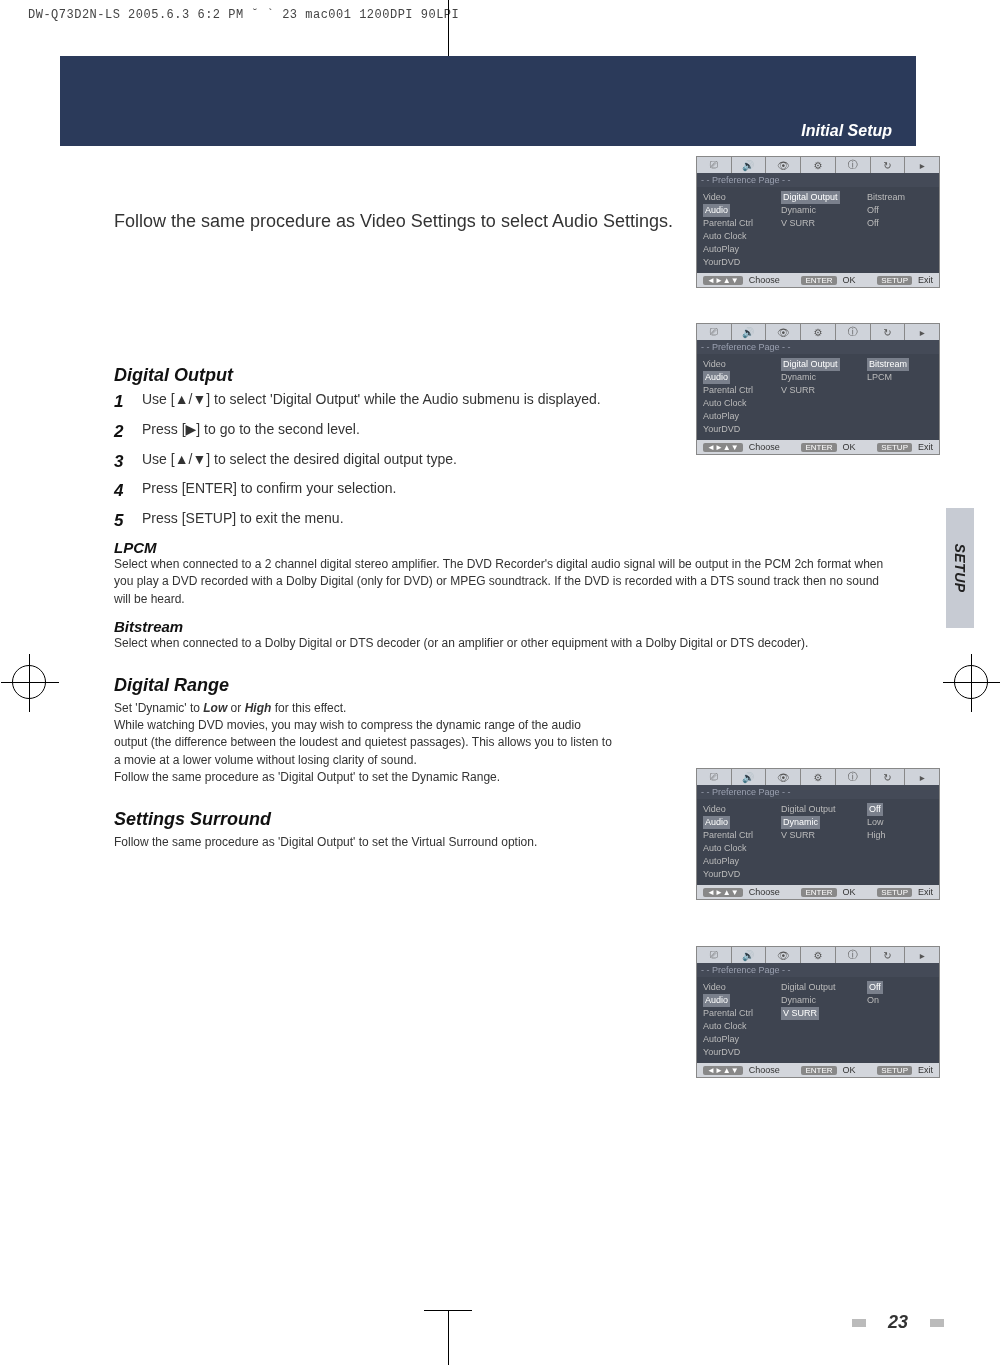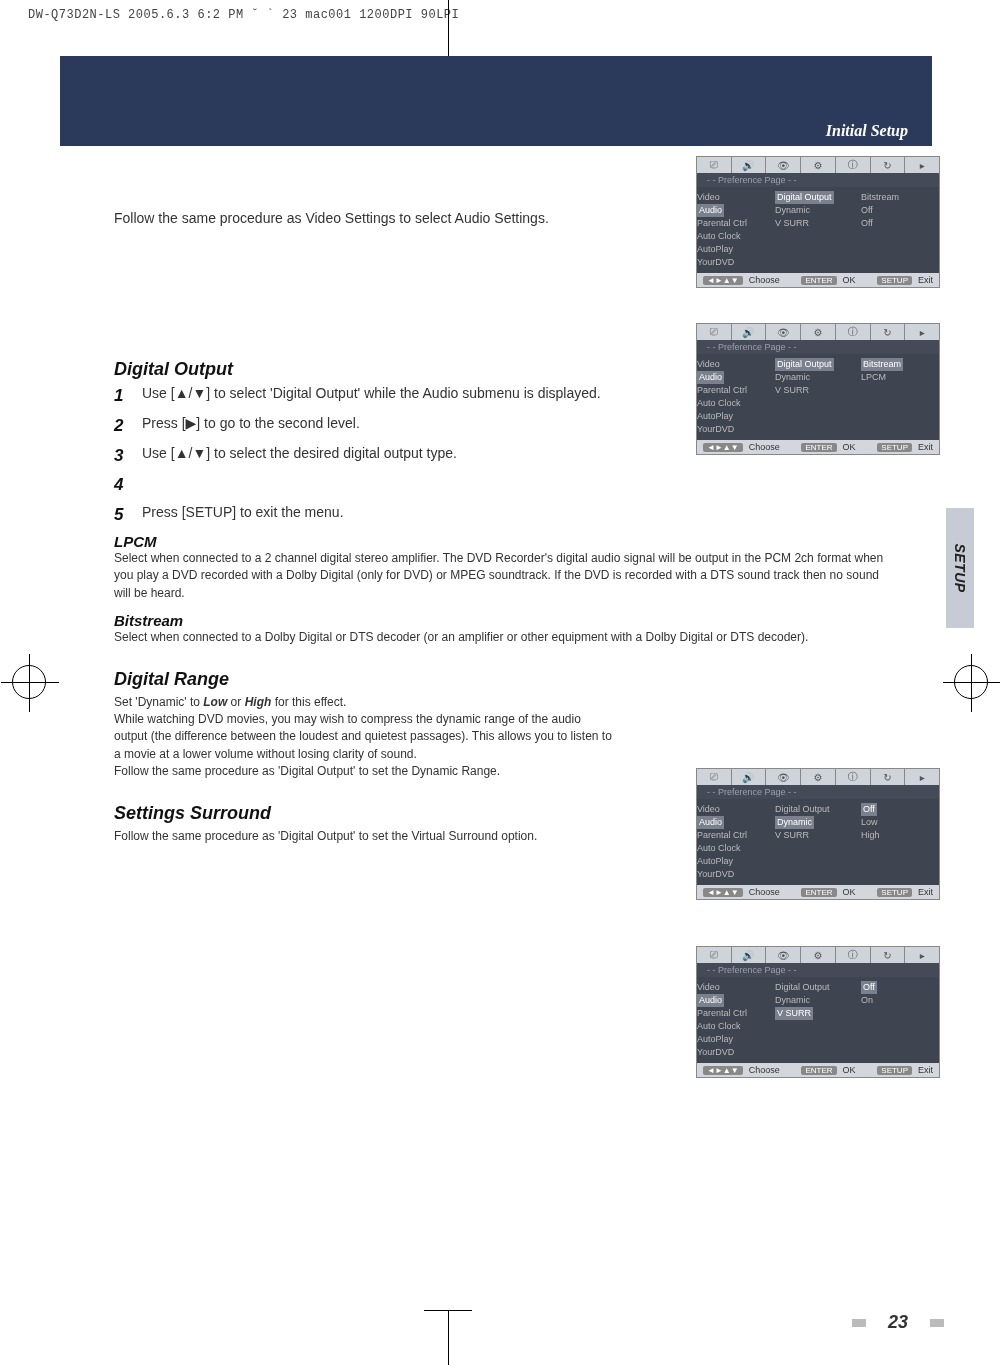--- a/index.html
+++ b/index.html
@@ -11,52 +11,52 @@
   .crop-bottom::after { content: ""; position: absolute; bottom: 54px; left: -24px; width: 48px; height: 1px; background: #000; }
   .crop-left-circle { position: absolute; top: 665px; left: 12px; width: 34px; height: 34px; border: 1px solid #000; border-radius: 50%; background: #fff; }
   .crop-left-circle::after { content: ""; position: absolute; top: 16px; left: -12px; width: 58px; height: 1px; background: #000; }
   .crop-left-circle::before { content: ""; position: absolute; left: 16px; top: -12px; width: 1px; height: 58px; background: #000; }
   .crop-right-circle { position: absolute; top: 665px; right: 12px; width: 34px; height: 34px; border: 1px solid #000; border-radius: 50%; background: #fff; }
   .crop-right-circle::after { content: ""; position: absolute; top: 16px; left: -12px; width: 58px; height: 1px; background: #000; }
   .crop-right-circle::before { content: ""; position: absolute; left: 16px; top: -12px; width: 1px; height: 58px; background: #000; }
 
   .page { position: absolute; top: 56px; left: 60px; width: 880px; }
 
-  .header-band { height: 90px; background: #2b3a5a; position: relative; margin-right: 8px; font-family: Liberation Serif, serif; }
+  .header-band { height: 90px; background: #2b3a5a; position: relative; margin-right: 24px; }
   .header-title { position: absolute; right: 24px; bottom: 6px; color: #fff; font-style: italic; font-weight: 700; font-size: 16px; }
 
   .content { padding: 62px 36px 0 54px; position: relative; }
 
   .sec-bar { display: flex; align-items: center; margin-bottom: 6px; }
   .sec-bar .blk { width: 34px; height: 14px; background: #2b3a5a; margin-right: 8px; }
   .sec-bar h1 { font-style: italic; font-weight: 700; font-size: 19px; color: #111; }
-  .intro { margin-bottom: 32px; font-size: 14px; color: #333; line-height: 1.5; }
+  .intro { margin-bottom: 32px; font-size: 18px; color: #333; line-height: 1.5; }
 
   h2.sub { font-style: italic; font-weight: 700; font-size: 18px; color: #111; margin-top: 18px; margin-bottom: 4px; }
   h3.min { font-style: italic; font-weight: 700; font-size: 15px; color: #111; margin-top: 4px; margin-bottom: 0; }
 
   .steps { margin-top: 4px; }
   .step { display: flex; gap: 12px; margin-bottom: 6px; max-width: 500px; line-height: 1.4; }
   .step .num { font-weight: 700; font-style: italic; font-size: 17px; color: #111; width: 16px; flex-shrink: 0; }
   .para { max-width: 770px; line-height: 1.45; font-size: 12px; color: #333; }
   .para.narrow { max-width: 500px; }
 
   .bold { font-weight: 700; font-style: italic; }
 
   .side-tab { position: absolute; right: -34px; top: 362px; width: 28px; height: 120px; background: #c7cbd3; display: flex; align-items: center; justify-content: center; }
   .side-tab span { transform: rotate(90deg); font-weight: 700; font-style: italic; font-size: 14px; color: #222; letter-spacing: 0.5px; }
 
   
   .osd { position: absolute; width: 244px; font-size: 9px; color: #bbb; border: 1px solid #888; background: #3e4450; }
   .osd .bar { display: flex; background: #cfd3da; height: 16px; align-items: stretch; }
   .osd .bar .ic { flex: 1; border-right: 1px solid #888; display:flex; align-items:center; justify-content:center; color:#555; font-size:10px; }
   .osd .bar .ic:last-child { border-right: none; }
-  .osd .pp { background: #444a57; color: #9aa0b0; padding: 2px 10px; font-size: 9px; }
+  .osd .pp { background: #444a57; color: #9aa0b0; padding: 2px 4px; font-size: 9px; }
   .osd .body { display: flex; min-height: 70px; }
-  .osd .col { padding: 4px 0; line-height: 1.45; }
+  .osd .col { padding: 4px 6px; line-height: 1.45; }
   .osd .c1 { width: 78px; }
   .osd .c2 { width: 86px; }
   .osd .c3 { flex: 1; }
   .osd .hl { background: #7a808c; color: #fff; padding: 0 2px; display: inline-block; }
   .osd .ft { background: #d3d6dc; color: #333; display: flex; align-items: center; gap: 6px; padding: 2px 6px; font-size: 9px; }
   .osd .ft .btn { background: #888; color:#fff; padding: 0 4px; border-radius: 2px; font-size: 8px; }
   .osd .ft .sp { flex: 1; }
 
   .osd1 { top: 10px; right: 0; }
   .osd2 { top: 177px; right: 0; }
@@ -270,20 +270,21 @@
       <div class="step">
           <span class="num">2</span>
           <span>Press [▶] to go to the second level.</span>
         </div>
       <div class="step">
           <span class="num">3</span>
           <span>Use [▲/▼] to select the desired digital output type.</span>
         </div>
       <div class="step">
           <span class="num">4</span>
+          <span>Press [ENTER] to confirm your selection.</span>
         </div>
       <div class="step">
           <span class="num">5</span>
           <span>Press [SETUP] to exit the menu.</span>
         </div>
     </div>
 
     <h3 class="min">LPCM</h3>
     <p class="para">Select when connected to a 2 channel digital stereo amplifier. The DVD Recorder's digital audio signal will be output in the PCM 2ch format when you play a DVD recorded with a Dolby Digital (only for DVD) or MPEG soundtrack. If the DVD is recorded with a DTS sound track then no sound will be heard.</p>
 

